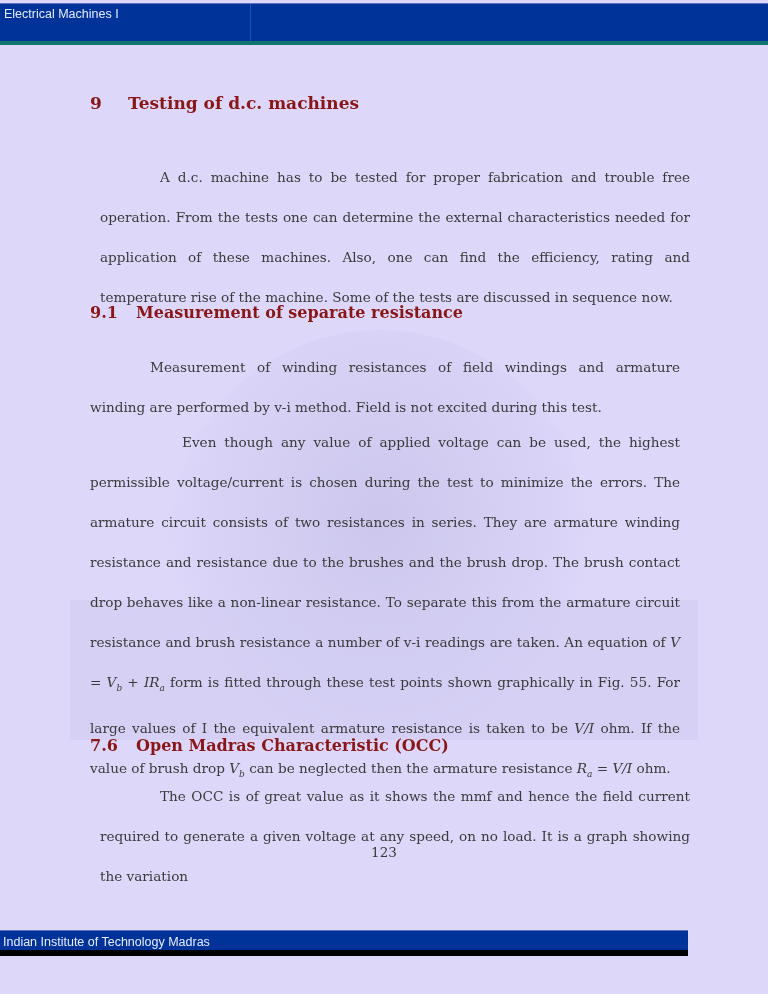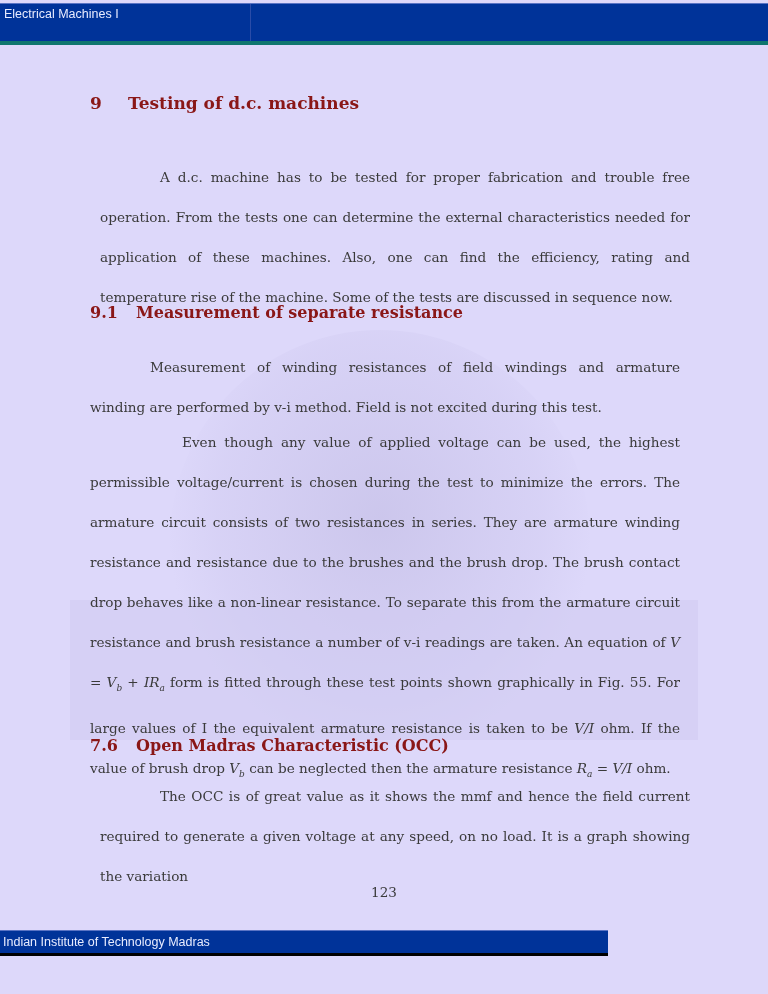--- a/index.html
+++ b/index.html
@@ -40,25 +40,25 @@
       color: #e8ecff;
       white-space: nowrap;
     }
     .header-left { left: 4px; top: 3px; }
     .header-right { right: 14px; top: 3px; }
 
     .footer-bar {
       position: absolute;
       left: 0;
       top: 930px;
-      width: 608px;
+      width: 688px;
       height: 26px;
       background: #003399;
       border-top: 1px solid #5a74c4;
-      border-bottom: 3px solid #000000;
+      border-bottom: 6px solid #000000;
       box-sizing: border-box;
     }
     .footer-text { left: 3px; top: 4px; }
 
     
     .watermark {
       position: absolute;
       left: 70px;
       top: 330px;
       width: 628px;
@@ -128,21 +128,20 @@
     sub { font-size: 9px; }
 
     .page-number {
       position: absolute;
       left: 0;
       width: 768px;
       top: 844px;
       text-align: center;
       font-size: 13.5px;
       color: #3a3a3a;
-      margin-top: 40px;
     }
   </style>
 </head>
 <body>
 
 <div class="header-bar">
   <div class="header-divider"></div>
   <span class="header-left">Electrical Machines I</span>
 </div>
 

